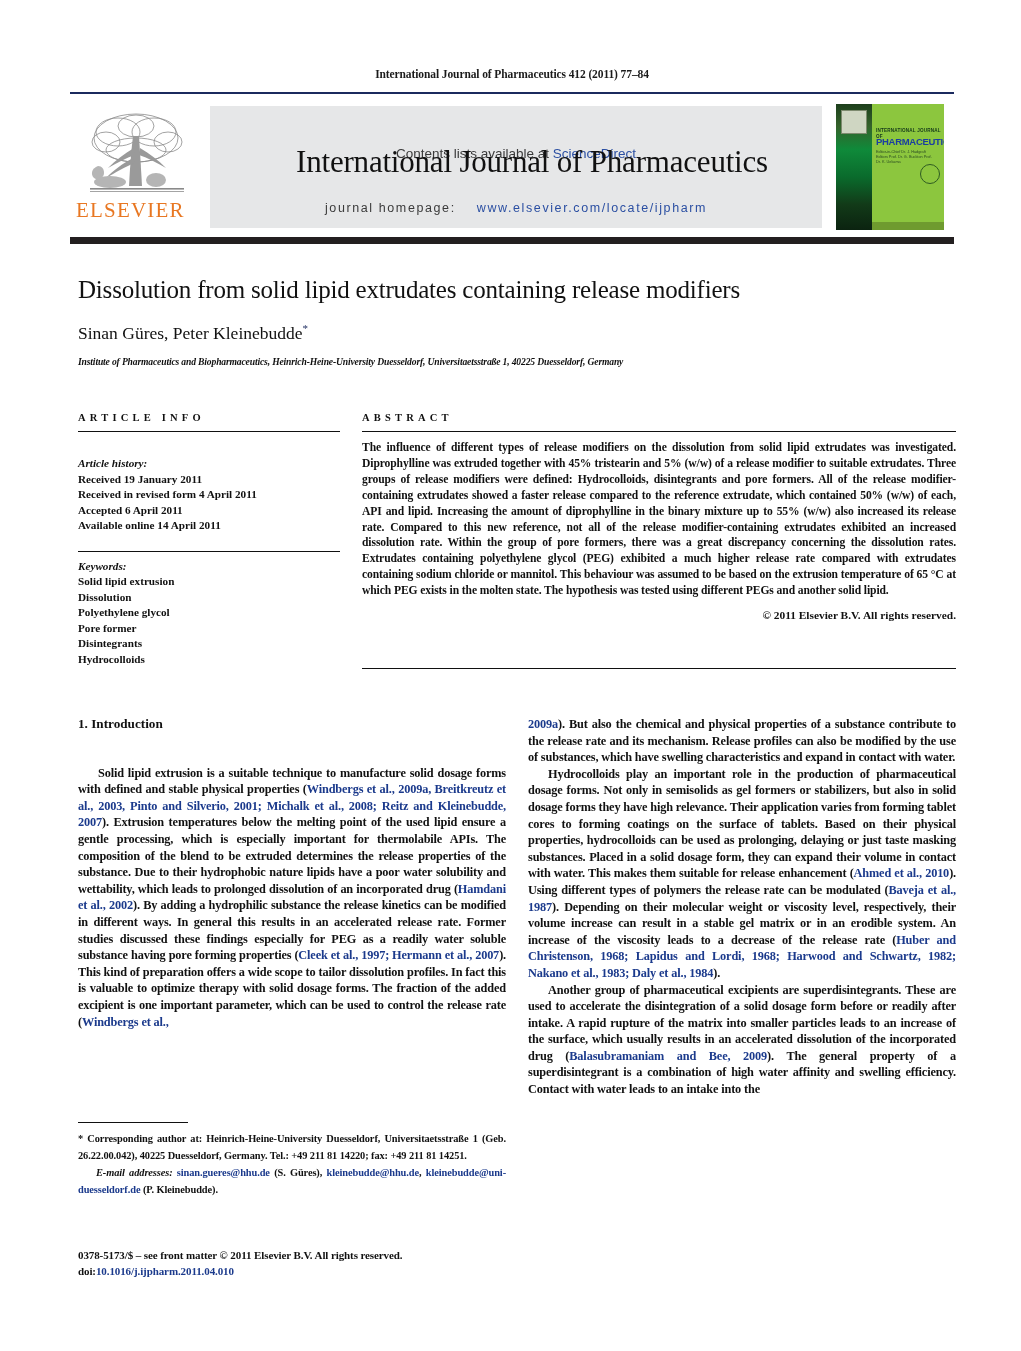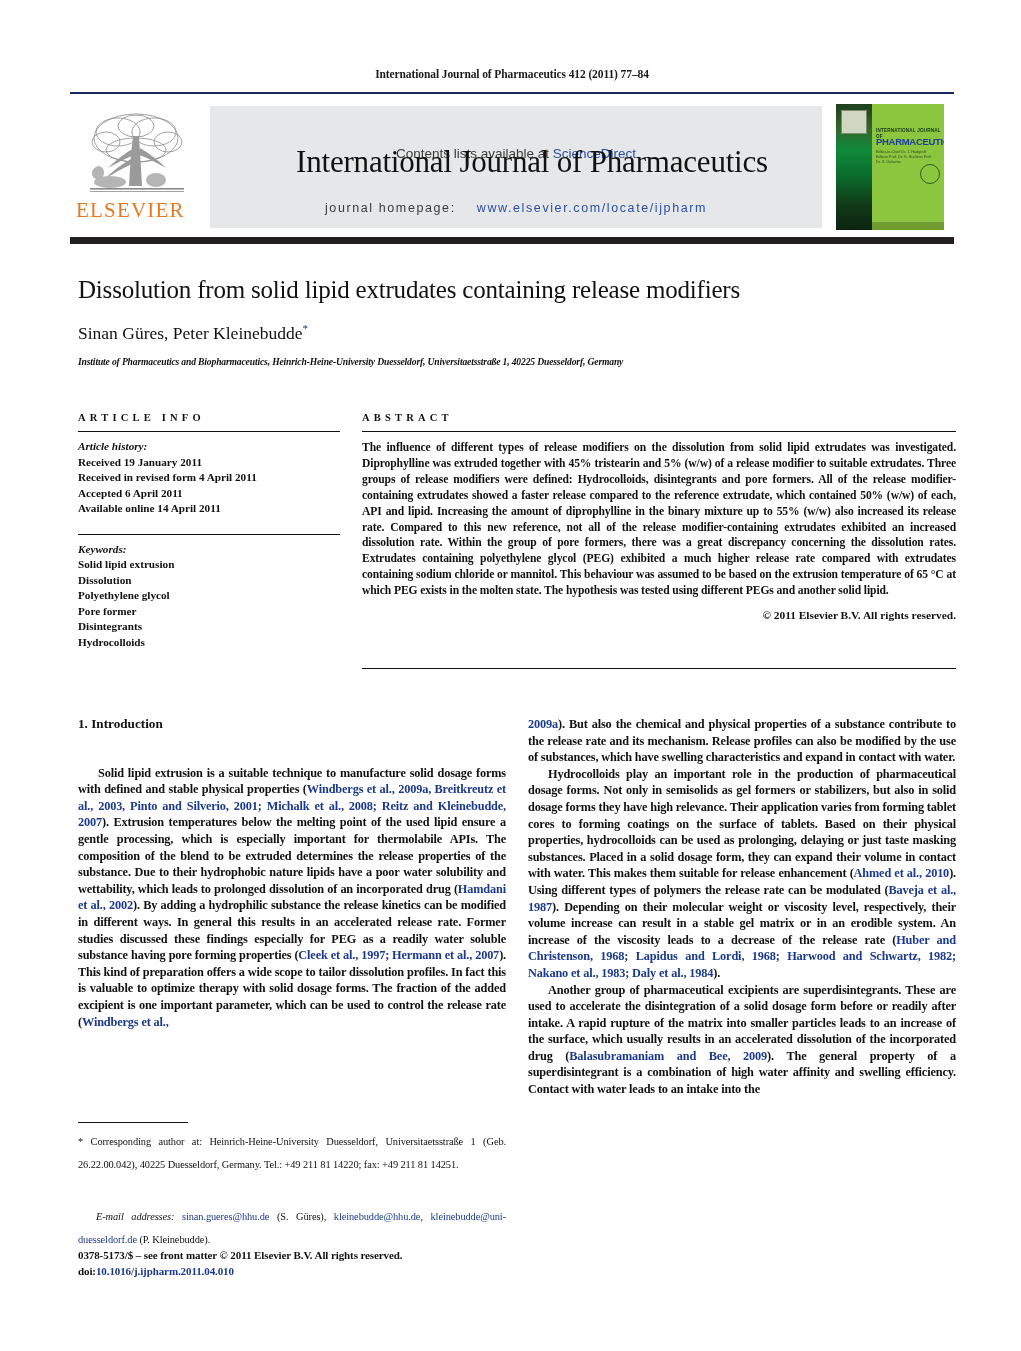--- a/index.html
+++ b/index.html
@@ -249,21 +249,21 @@
     font-size: 10.5px;
     letter-spacing: 4.2px;
     color: #111111;
   }
   .sec-rule {
     margin-top: 8px;
     border-top: 1.1px solid #111111;
     height: 0;
   }
   .hist-block {
-    margin-top: 7px;
+    margin-top: 24px;
     font-family: "Liberation Serif", serif;
     font-size: 11.2px;
     font-weight: bold;
     line-height: 15.5px;
     color: #111111;
   }
   .hist-block .lbl {
     font-style: italic;
   }
   .kw-rule {
@@ -345,29 +345,29 @@
     width: 428px;
   }
   .fn-rule {
     width: 110px;
     border-top: 1.1px solid #111111;
     margin-bottom: 7px;
   }
   .fn-text {
     font-family: "Liberation Serif", serif;
     font-size: 10.4px;
-    font-weight: normal;
-    line-height: 23px;
+    font-weight: bold;
+    line-height: 17px;
     text-align: justify;
     color: #111111;
     letter-spacing: -0.1px;
   }
   .fn-text .lbl { font-style: italic; }
   .fn-text .ref { color: #1b3a8c; }
-  .fn-email { text-indent: 18px; margin-top: 29px; }
+  .fn-email { text-indent: 18px; }
 
   .issn-block {
     position: absolute;
     left: 78px; top: 1248px;
     width: 440px;
     font-family: "Liberation Serif", serif;
     font-size: 11px;
     font-weight: bold;
     line-height: 15.5px;
     color: #111111;

